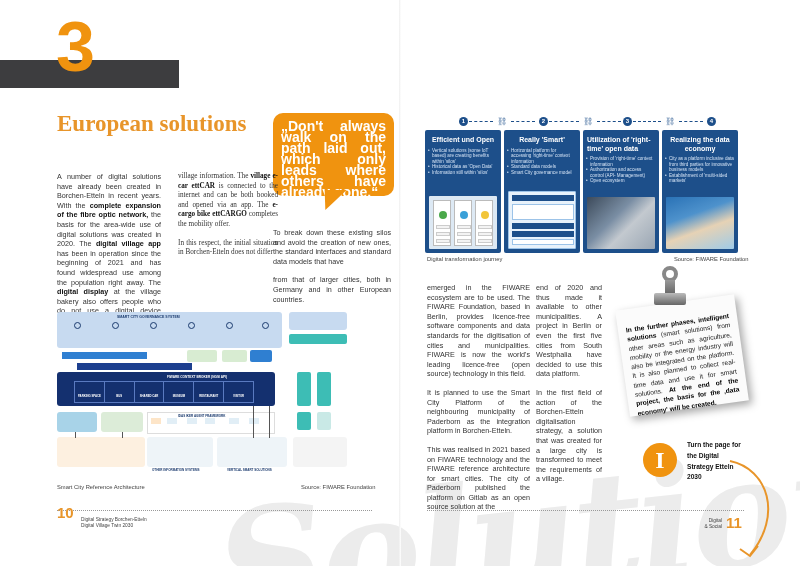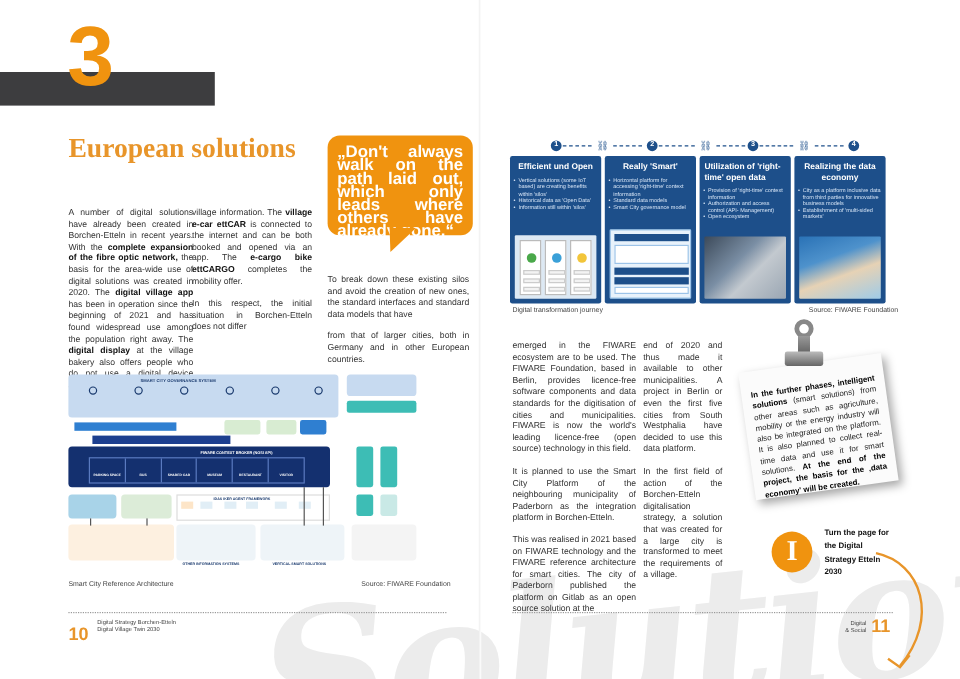--- a/index.html
+++ b/index.html
@@ -112,21 +112,21 @@
   <div class="quote">
     <div class="quote-text">„Don't always walk on the path laid out, which only leads where others have already gone.“</div>
     <div class="quote-author">Alexander Graham Bell</div>
   </div>
   <div class="quote-tail"></div>
 
   <div class="body-text" style="left:57px; top:172px; width:104px;">
     <p><span>A number of digital solutions have already been created in Borchen-Etteln in recent years. With the </span><b>complete expansion of the fibre optic network,</b><span> the basis for the area-wide use of digital solutions was created in 2020. The </span><b>digital village app</b><span> has been in operation since the beginning of 2021 and has found widespread use among the population right away. The </span><b>digital display</b><span> at the village bakery also offers people who do not use a digital device access to current</span></p>
   </div>
 
-  <div class="body-text" style="left:160px; top:172px; width:100px;">
+  <div class="body-text" style="left:178px; top:172px; width:100px;font-family:Liberation Serif, serif;">
     <p><span>village information. The </span><b>village e-car ettCAR</b><span> is connected to the internet and can be both booked and opened via an app. The </span><b>e-cargo bike ettCARGO</b><span> completes the mobility offer.</span></p>
     <p>In this respect, the initial situation in Borchen-Etteln does not differ</p>
   </div>
 
   <div class="body-text" style="left:273px; top:228px; width:118px;">
     <p>To break down these existing silos and avoid the creation of new ones, the standard interfaces and standard data models that have</p>
     <p>from that of larger cities, both in Germany and in other European countries.</p>
   </div>
 
   <div class="arch">
@@ -195,21 +195,21 @@
     <div class="vline" style="left:18px; top:120px; height:6px;"></div>
     <div class="vline" style="left:65px; top:120px; height:6px;"></div>
     <div class="vline" style="left:212px; top:94px; height:32px;"></div>
     <div class="vline" style="left:196px; top:94px; height:32px;"></div>
   </div>
 
   <div class="caption" style="left:57px; top:484px;">Smart City Reference Architecture</div>
   <div class="caption" style="left:301px; top:484px;">Source: FIWARE Foundation</div>
 
   <div class="rule" style="left:57px; top:510px; width:315px;"></div>
-  <div class="pagenum" style="left:57px; top:520px;">10</div>
+  <div class="pagenum" style="left:57px; top:504px;">10</div>
   <div class="footer-text" style="left:81px; top:517px;">
     <div>Digital Strategy Borchen-Etteln</div>
     <div>Digital Village Twin 2030</div>
   </div>
 
   <div class="journey">
     <div class="steps">
       <div class="step-dot" style="left:34px;">1</div>
       <div class="step-line" style="left:44px; width:24px;"></div>
       <div class="step-link" style="left:72px;">⛓</div>

